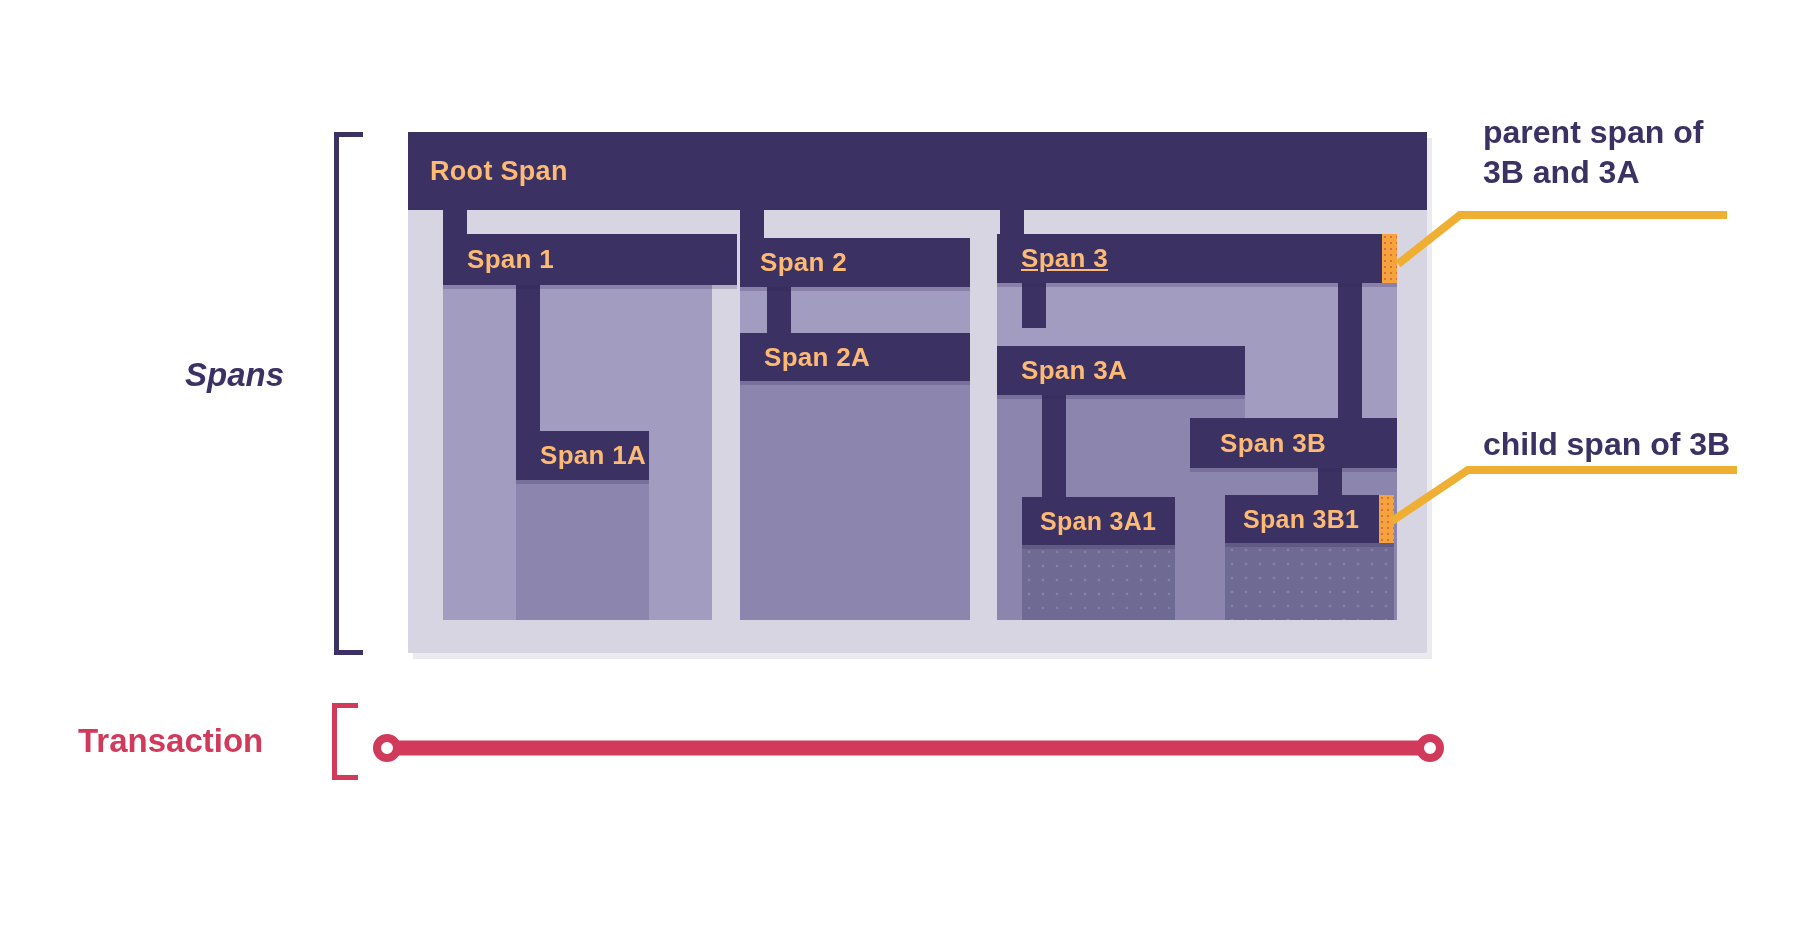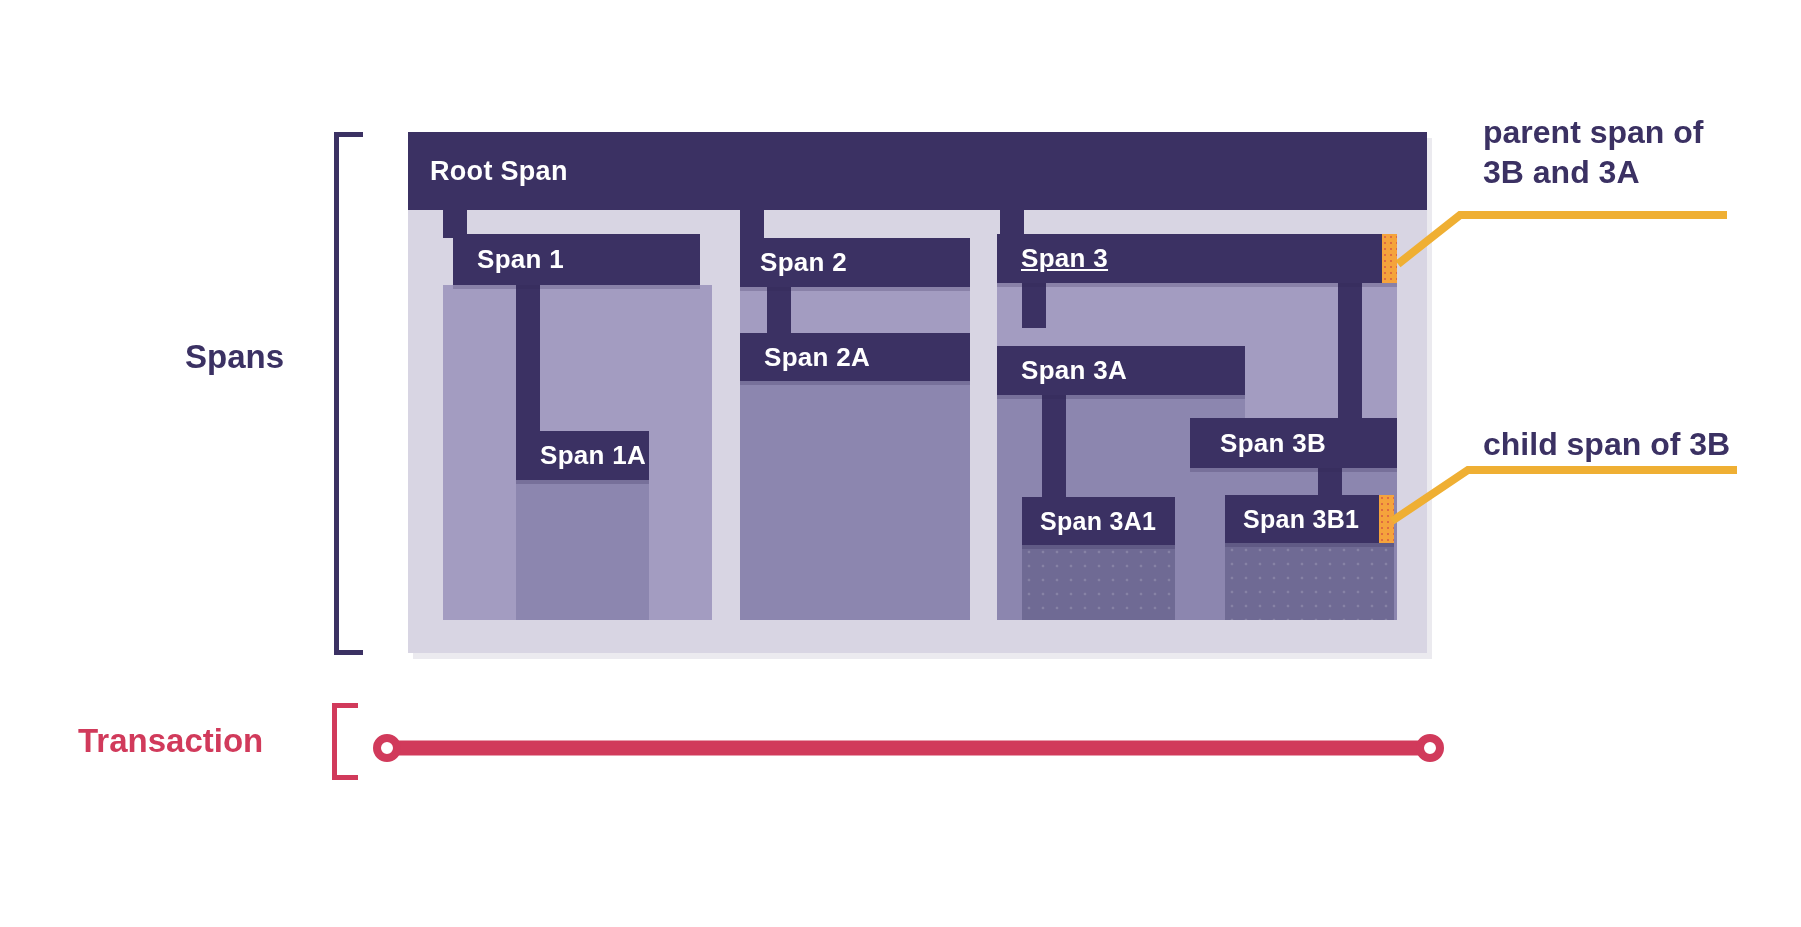--- a/index.html
+++ b/index.html
@@ -38,21 +38,21 @@
 
   
   .connector {
     background: var(--bar-purple, #3B3163);
     z-index: 5;
   }
 
   
   .bar {
     background: var(--bar-purple, #3B3163);
-    color: #ffffff;
+    color: #fdba74;
     display: flex;
     align-items: center;
     font-size: 26px;
     letter-spacing: 0.3px;
     padding-left: 24px;
     box-sizing: border-box;
     box-shadow: 0 4px 0 rgba(46, 37, 84, 0.22);
     z-index: 6;
     white-space: nowrap;
   }
@@ -91,21 +91,21 @@
     left: 0; top: 0;
     z-index: 50;
     pointer-events: none;
   }
 </style>
 </head>
 <body>
 
 <div class="stage">
 
-  <div class="abs side-label" style="left:185px; top:338px;">Spans</div>
+  <div class="abs side-label" style="left:185px; top:356px;font-style:italic;">Spans</div>
   <div class="abs side-label red" style="left:78px; top:722px;">Transaction</div>
 
   <div class="abs trace-box" style="left:408px; top:132px; width:1019px; height:521px;"></div>
 
   <div class="abs region d1" style="left:443px; top:285px; width:269px; height:335px;"></div>
   <div class="abs region d1" style="left:740px; top:287px; width:230px; height:333px;"></div>
   <div class="abs region d1" style="left:997px; top:283px; width:400px; height:337px;"></div>
   <div class="abs region d2" style="left:516px; top:480px; width:133px; height:140px;"></div>
   <div class="abs region d2" style="left:740px; top:381px; width:230px; height:239px;"></div>
   <div class="abs region d2" style="left:997px; top:377px; width:248px; height:243px;"></div>
@@ -119,21 +119,21 @@
   <div class="abs connector" style="left:516px; top:285px; width:24px; height:146px;"></div>
   <div class="abs connector" style="left:767px; top:287px; width:24px; height:46px;"></div>
   <div class="abs connector" style="left:1022px; top:283px; width:24px; height:45px;"></div>
   <div class="abs connector" style="left:1042px; top:377px; width:24px; height:120px;"></div>
   <div class="abs connector" style="left:1338px; top:283px; width:24px; height:135px;"></div>
   <div class="abs connector" style="left:1318px; top:468px; width:24px; height:27px;"></div>
 
   <div class="abs bar root" style="left:408px; top:132px; width:1019px; height:78px;">
     <span>Root Span</span>
   </div>
-  <div class="abs bar" style="left:443px; top:234px; width:247px; height:51px;margin-left:10px;">
+  <div class="abs bar" style="left:443px; top:234px; width:294px; height:51px;">
     <span>Span 1</span>
   </div>
   <div class="abs bar" style="left:740px; top:238px; width:230px; height:49px;padding-left:20px;">
     <span>Span 2</span>
   </div>
   <div class="abs bar" style="left:997px; top:234px; width:400px; height:49px;text-decoration:underline;">
     <span>Span 3</span>
   </div>
   <div class="abs bar" style="left:516px; top:431px; width:133px; height:49px; ">
     <span>Span 1A</span>

